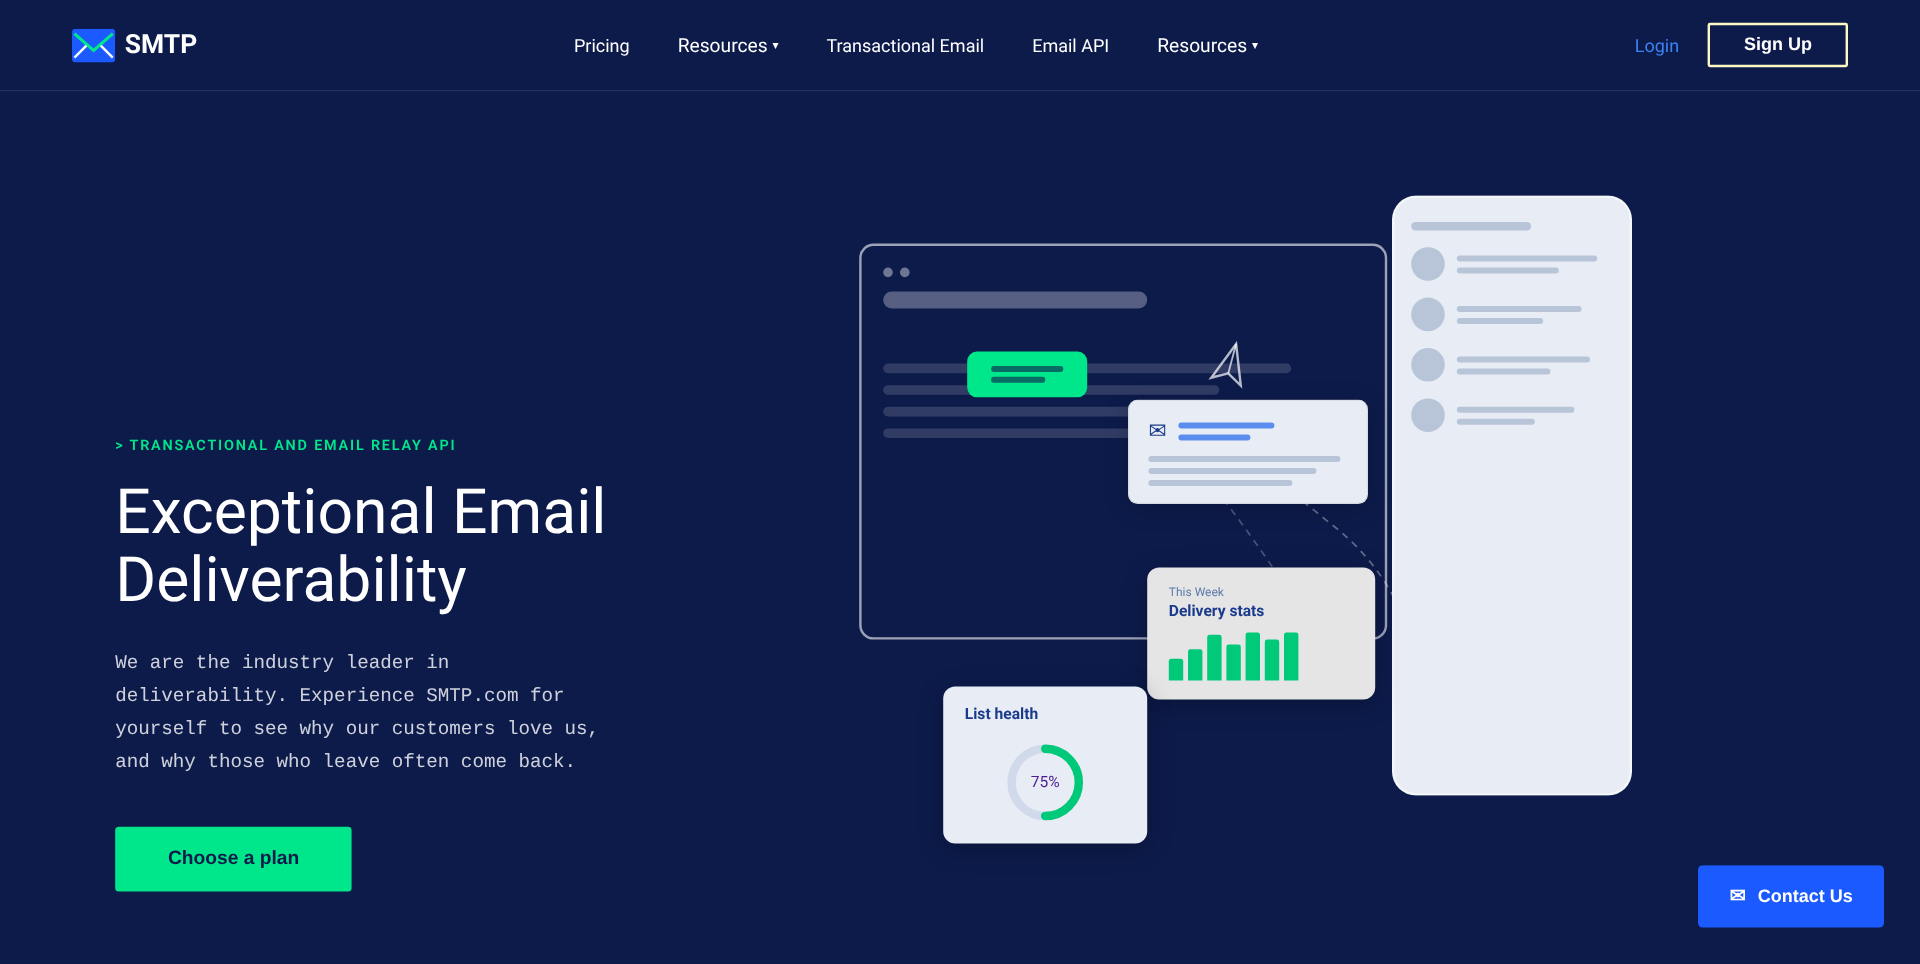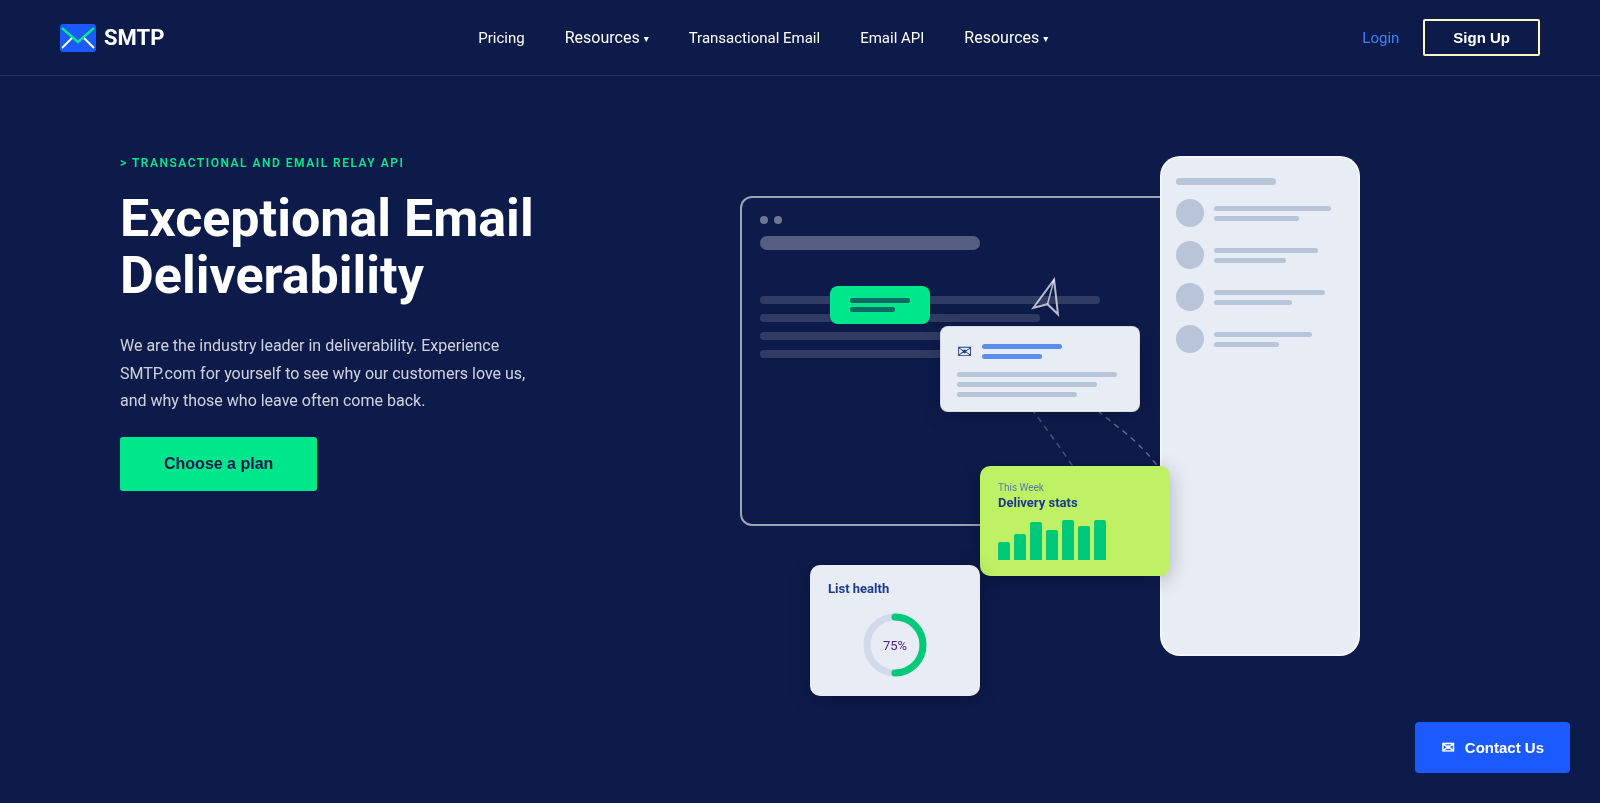--- a/index.html
+++ b/index.html
@@ -74,50 +74,51 @@
       font-size: 15px;
       font-weight: 700;
       padding: 8px 28px;
       cursor: pointer;
       border-radius: 2px;
     }
 
     
     .hero {
       display: flex;
-      align-items: flex-start;
-      padding: 80px 220px 60px 120px;
+      align-items: flex-end;
+      padding: 80px 220px 60px 96px;
       min-height: 727px;
       position: relative;
     }
     .hero-left {
       flex: 0 0 520px;
       z-index: 2;
     }
     .hero-eyebrow {
       color: #00e68a;
       font-size: 12px;
       font-weight: 600;
       letter-spacing: 1.5px;
       text-transform: uppercase;
       margin-bottom: 20px;
     }
     .hero-title {
       font-size: 52px;
-      font-weight: 700;
+      font-weight: 400;
       line-height: 1.1;
       color: #fff;
       margin-bottom: 28px;
     }
     .hero-desc {
       font-size: 16px;
       line-height: 1.7;
       color: rgba(255,255,255,0.8);
-      margin-bottom: 23px;
+      margin-bottom: 40px;
       max-width: 420px;
+      font-family: Liberation Mono, monospace;
     }
     .choose-plan-btn {
       background-color: #00e68a;
       color: #0d1b4b;
       border: none;
       font-size: 16px;
       font-weight: 600;
       padding: 18px 44px;
       cursor: pointer;
       border-radius: 3px;
@@ -284,21 +285,21 @@
     }
     .email-card-line.blue {
       background: #5b8dee;
     }
 
     
     .delivery-stats-card {
       position: absolute;
       bottom: 160px;
       left: 280px;
-      background: #bef264;
+      background: #e5e5e5;
       border-radius: 10px;
       padding: 16px 18px;
       width: 190px;
       box-shadow: 0 4px 20px rgba(0,0,0,0.25);
     }
     .delivery-stats-label-sm {
       font-size: 10px;
       color: #5b7aaa;
       margin-bottom: 2px;
     }

